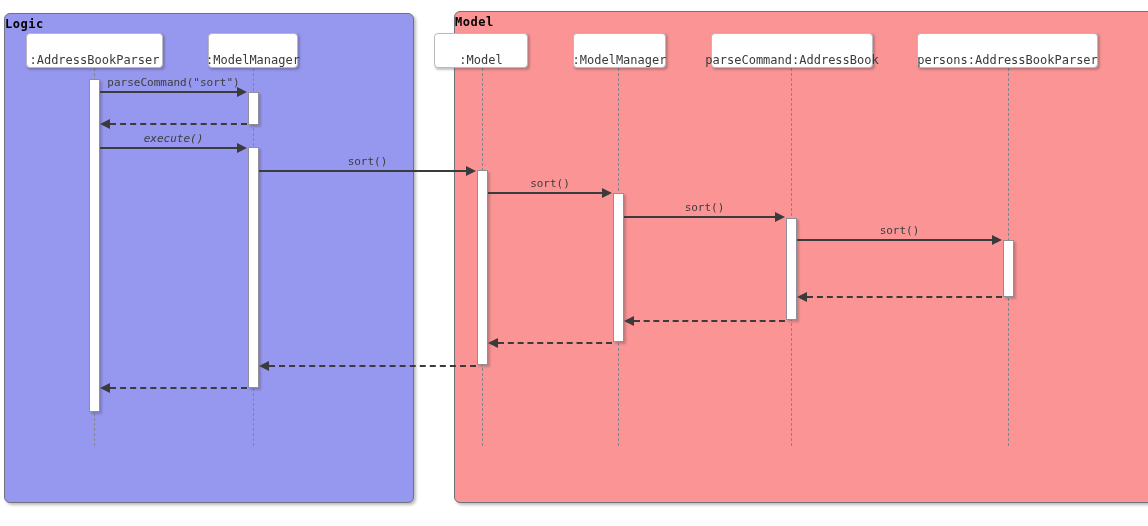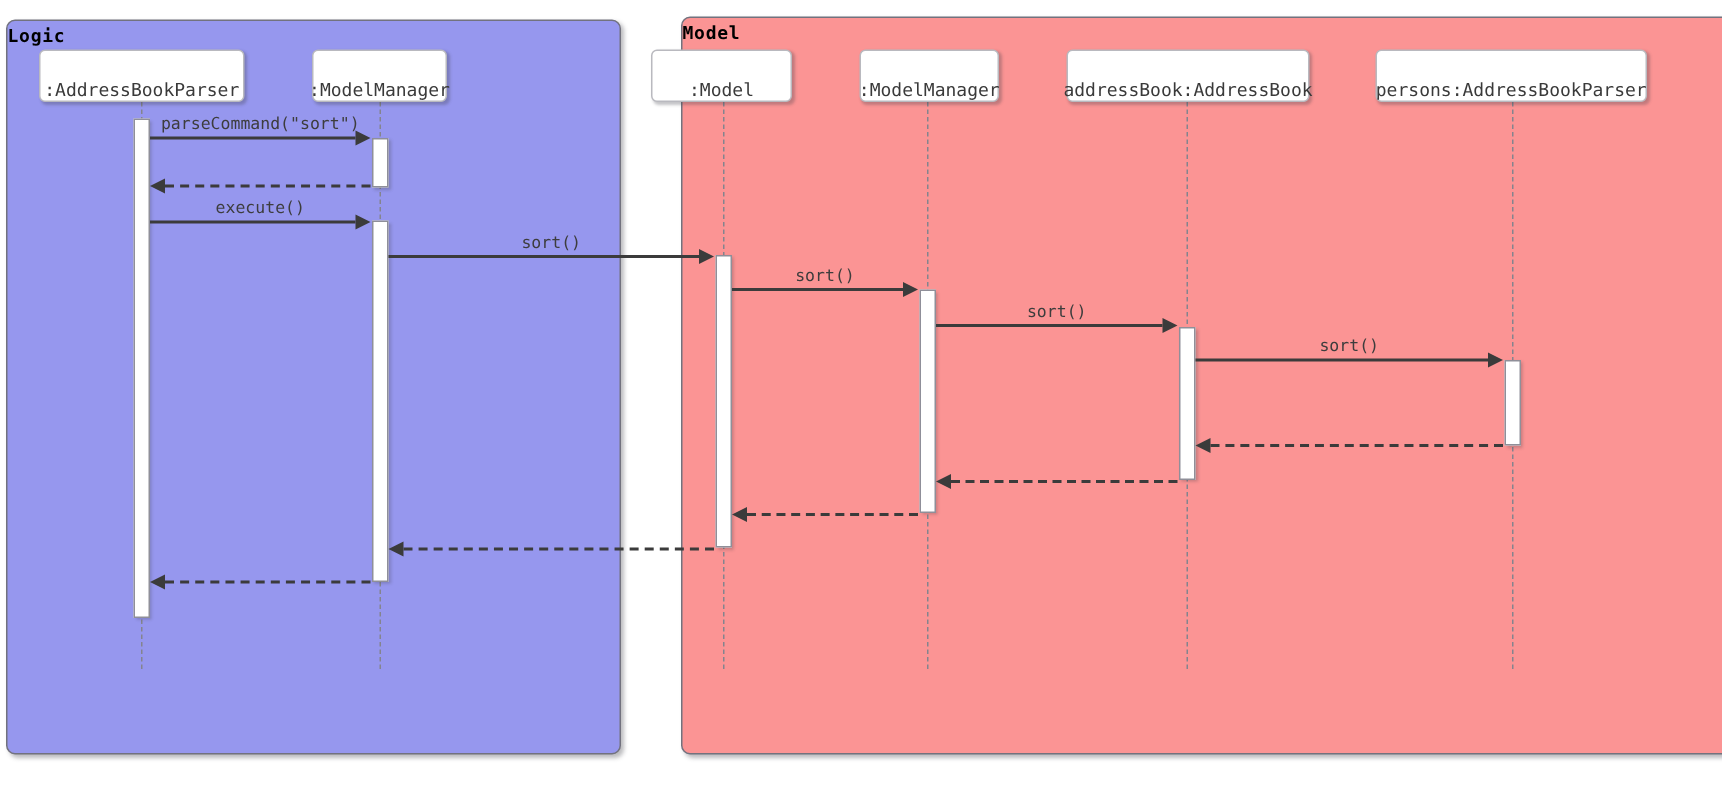--- a/index.html
+++ b/index.html
@@ -110,21 +110,21 @@
       <div class="lifeline-line" style="left: 481.5px; top: 68px; height: 378px;"></div>
       <div class="head-box" style="left: 434px; top: 33px; width: 94px; height: 35px;">
         <span>:Model</span>
       </div>
       <div class="lifeline-line" style="left: 617.5px; top: 68px; height: 378px;"></div>
       <div class="head-box" style="left: 573px; top: 33px; width: 93px; height: 35px;">
         <span>:ModelManager</span>
       </div>
       <div class="lifeline-line" style="left: 790.5px; top: 68px; height: 378px;"></div>
       <div class="head-box" style="left: 711px; top: 33px; width: 162px; height: 35px;">
-        <span>addressBook:AddressBook</span>
+        <span>parseCommand:AddressBook</span>
       </div>
       <div class="lifeline-line" style="left: 1007.5px; top: 68px; height: 378px;"></div>
       <div class="head-box" style="left: 917px; top: 33px; width: 181px; height: 35px;">
         <span>persons:AddressBookParser</span>
       </div>
     </div>
   <div id="layer-activations">
       <div class="activation" style="left: 89px; top: 79px; height: 333px;"></div>
       <div class="activation" style="left: 247.5px; top: 92px; height: 33px;"></div>
       <div class="activation" style="left: 247.5px; top: 147px; height: 241px;"></div>
@@ -134,21 +134,21 @@
       <div class="activation" style="left: 1002.5px; top: 240px; height: 57px;"></div>
     </div>
   <div id="layer-messages">
       <div class="msg-line-solid" style="left: 100px; top: 91px; width: 137px;"></div>
       <div class="msg-head right" style="left: 237px; top: 87px;"></div>
       <div class="msg-label" style="left: 173.5px; top: 76px;">parseCommand("sort")</div>
       <div class="msg-line-dashed" style="left: 110px; top: 123px; width: 137px;"></div>
       <div class="msg-head left" style="left: 100px; top: 119px;"></div>
       <div class="msg-line-solid" style="left: 100px; top: 147px; width: 137px;"></div>
       <div class="msg-head right" style="left: 237px; top: 143px;"></div>
-      <div class="msg-label" style="left: 173.5px; top: 132px;">execute()</div>
+      <div class="msg-label" style="left: 173.5px; top: 132px; font-style: italic;">execute()</div>
       <div class="msg-line-solid" style="left: 259px; top: 170px; width: 207px;"></div>
       <div class="msg-head right" style="left: 466px; top: 166px;"></div>
       <div class="msg-label" style="left: 367.5px; top: 155px;">sort()</div>
       <div class="msg-line-solid" style="left: 488px; top: 192px; width: 114px;"></div>
       <div class="msg-head right" style="left: 602px; top: 188px;"></div>
       <div class="msg-label" style="left: 550px; top: 177px;">sort()</div>
       <div class="msg-line-solid" style="left: 624px; top: 216px; width: 151px;"></div>
       <div class="msg-head right" style="left: 775px; top: 212px;"></div>
       <div class="msg-label" style="left: 704.5px; top: 201px;">sort()</div>
       <div class="msg-line-solid" style="left: 797px; top: 239px; width: 195px;"></div>

